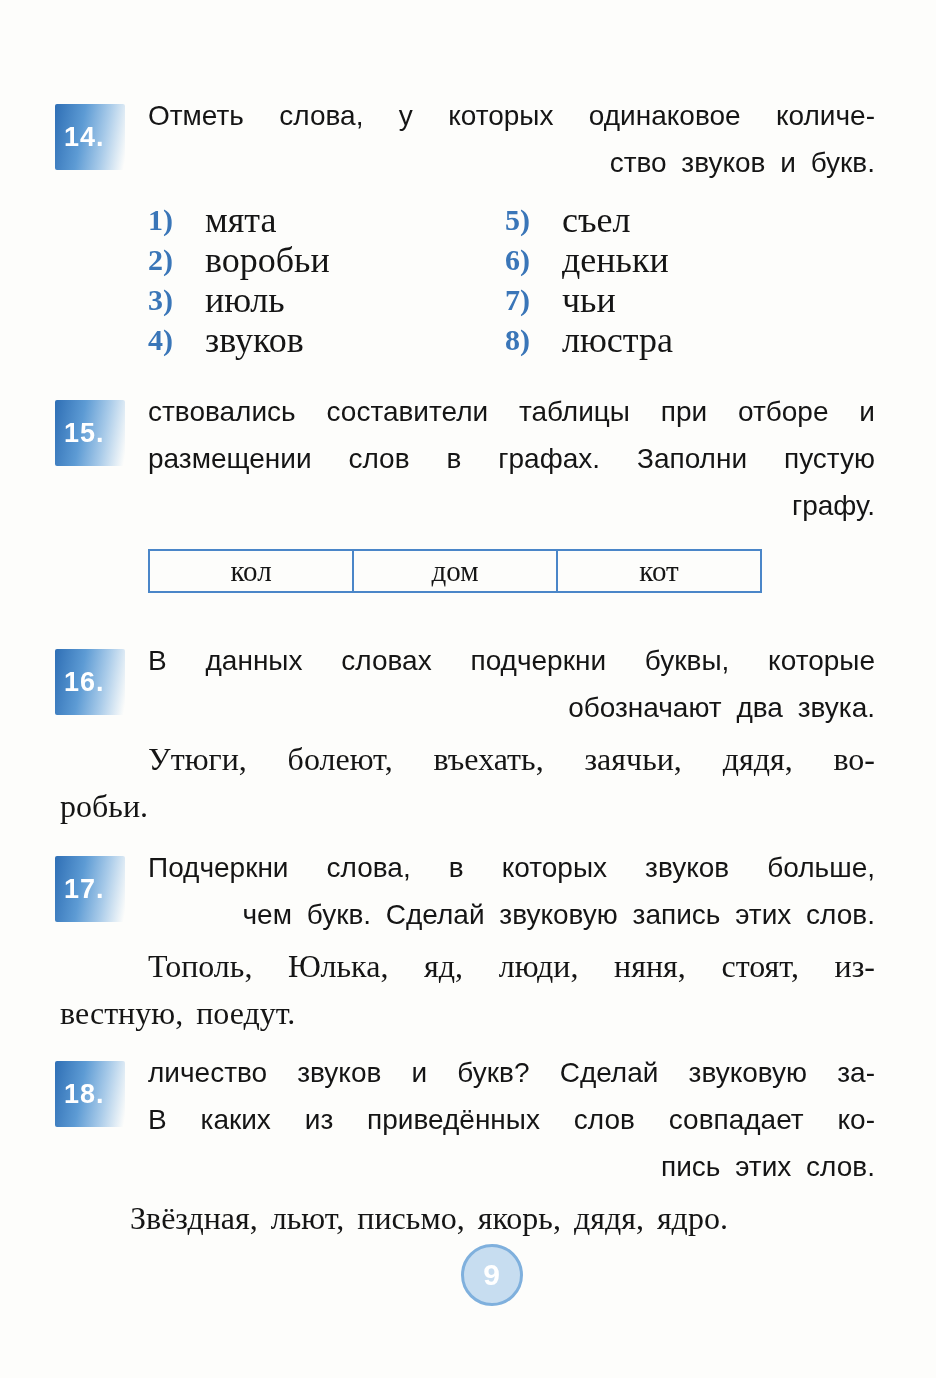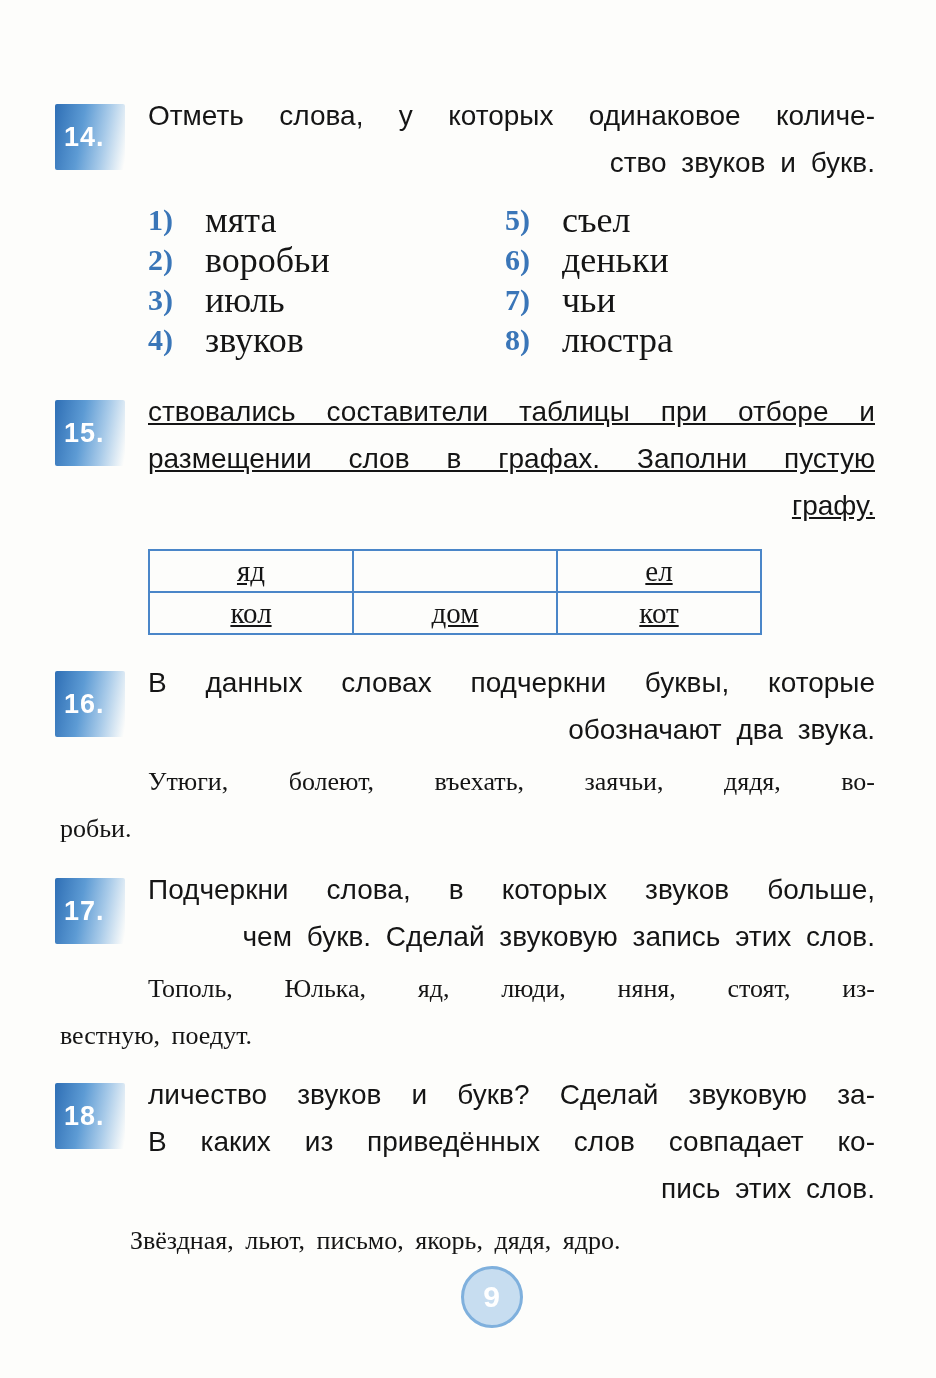--- a/index.html
+++ b/index.html
@@ -35,21 +35,21 @@
     font-size:28px;
     line-height:47px;
     word-spacing:7px;
     font-weight:500;
   }
   .jl{ text-align:justify; text-align-last:justify; }
   .ll{ text-align:right; }
   
   .serif{
     font-family:"Liberation Serif",serif;
-    font-size:26px;
+    font-size:32px;
     line-height:47px;
     font-weight:500;
   }
   .word-para{ margin-top:5px; word-spacing:5px; }
   .word-para .first{ padding-left:88px; box-sizing:border-box; }
   .word-para .first.jl{ text-align:justify; text-align-last:justify; }
   .single-indent{ padding-left:70px; }
   
   .option-cols{
     display:flex;
@@ -86,21 +86,21 @@
     border:2px solid #4a86c8;
     height:40px;
     text-align:center;
     font-family:"Liberation Serif",serif;
     font-size:29px;
     font-weight:500;
     padding:0;
   }
   
   .mb-a{ margin-bottom:28px; }
-  .mb-b{ margin-bottom:24px;text-decoration:underline; }
+  .mb-b{ margin-bottom:44px; }
   .mb-c{ margin-bottom:14px; }
   .mb-d{ margin-bottom:12px; }
   
   .footer{
     display:flex;justify-content:center;
     margin-top:2px;
   }
   .page-circle{
     width:62px;height:62px;
     border-radius:50%;
@@ -167,25 +167,20 @@
   <section class="task mb-b">
     <div class="task-badge">15.</div>
     <div class="instruction">
       <div class="jl">ствовались составители таблицы при отборе и</div>
       <div class="jl">размещении слов в графах. Заполни пустую</div>
       <div class="ll">графу.</div>
     </div>
     <table class="word-table">
       <tbody>
         <tr>
-          <td>яд</td>
-          <td></td>
-          <td>ел</td>
-        </tr>
-        <tr>
           <td>кол</td>
           <td>дом</td>
           <td>кот</td>
         </tr>
       </tbody>
     </table>
   </section>
 
   <section class="task mb-c">
     <div class="task-badge">16.</div>

